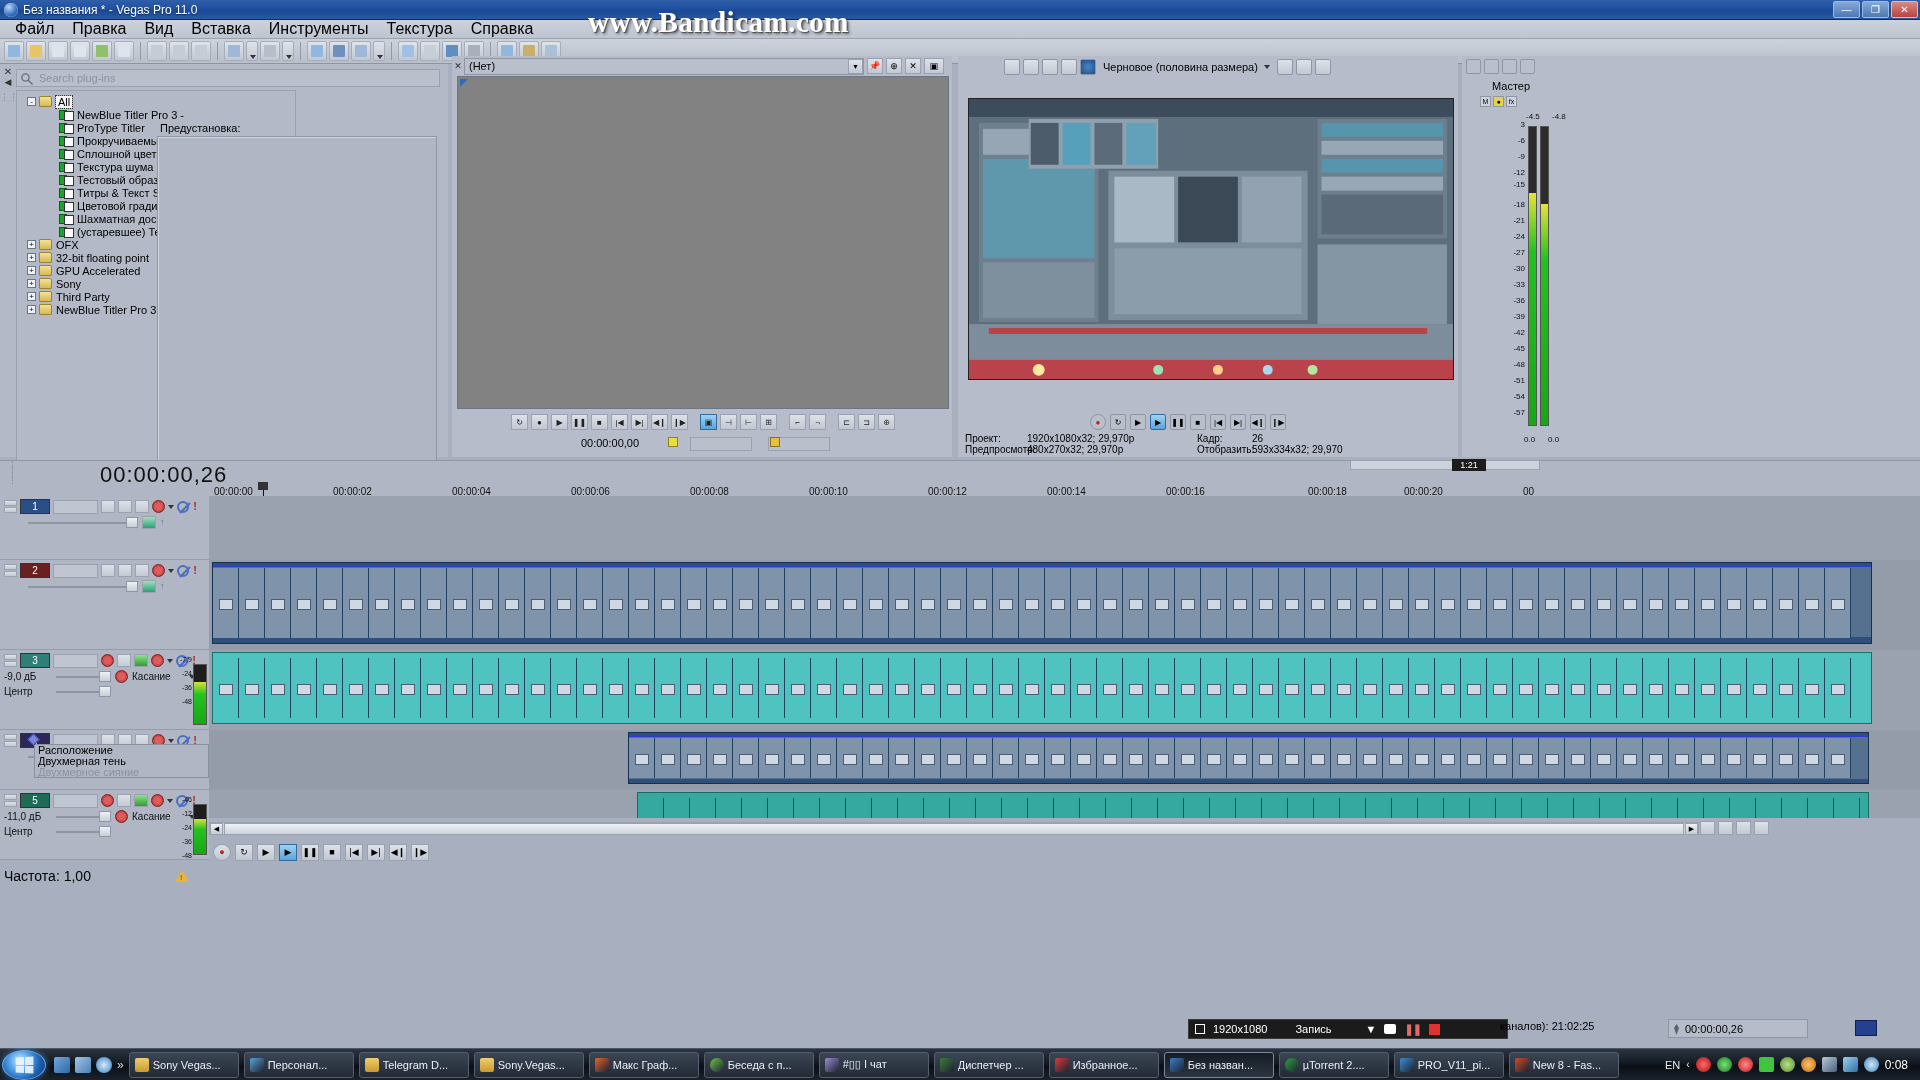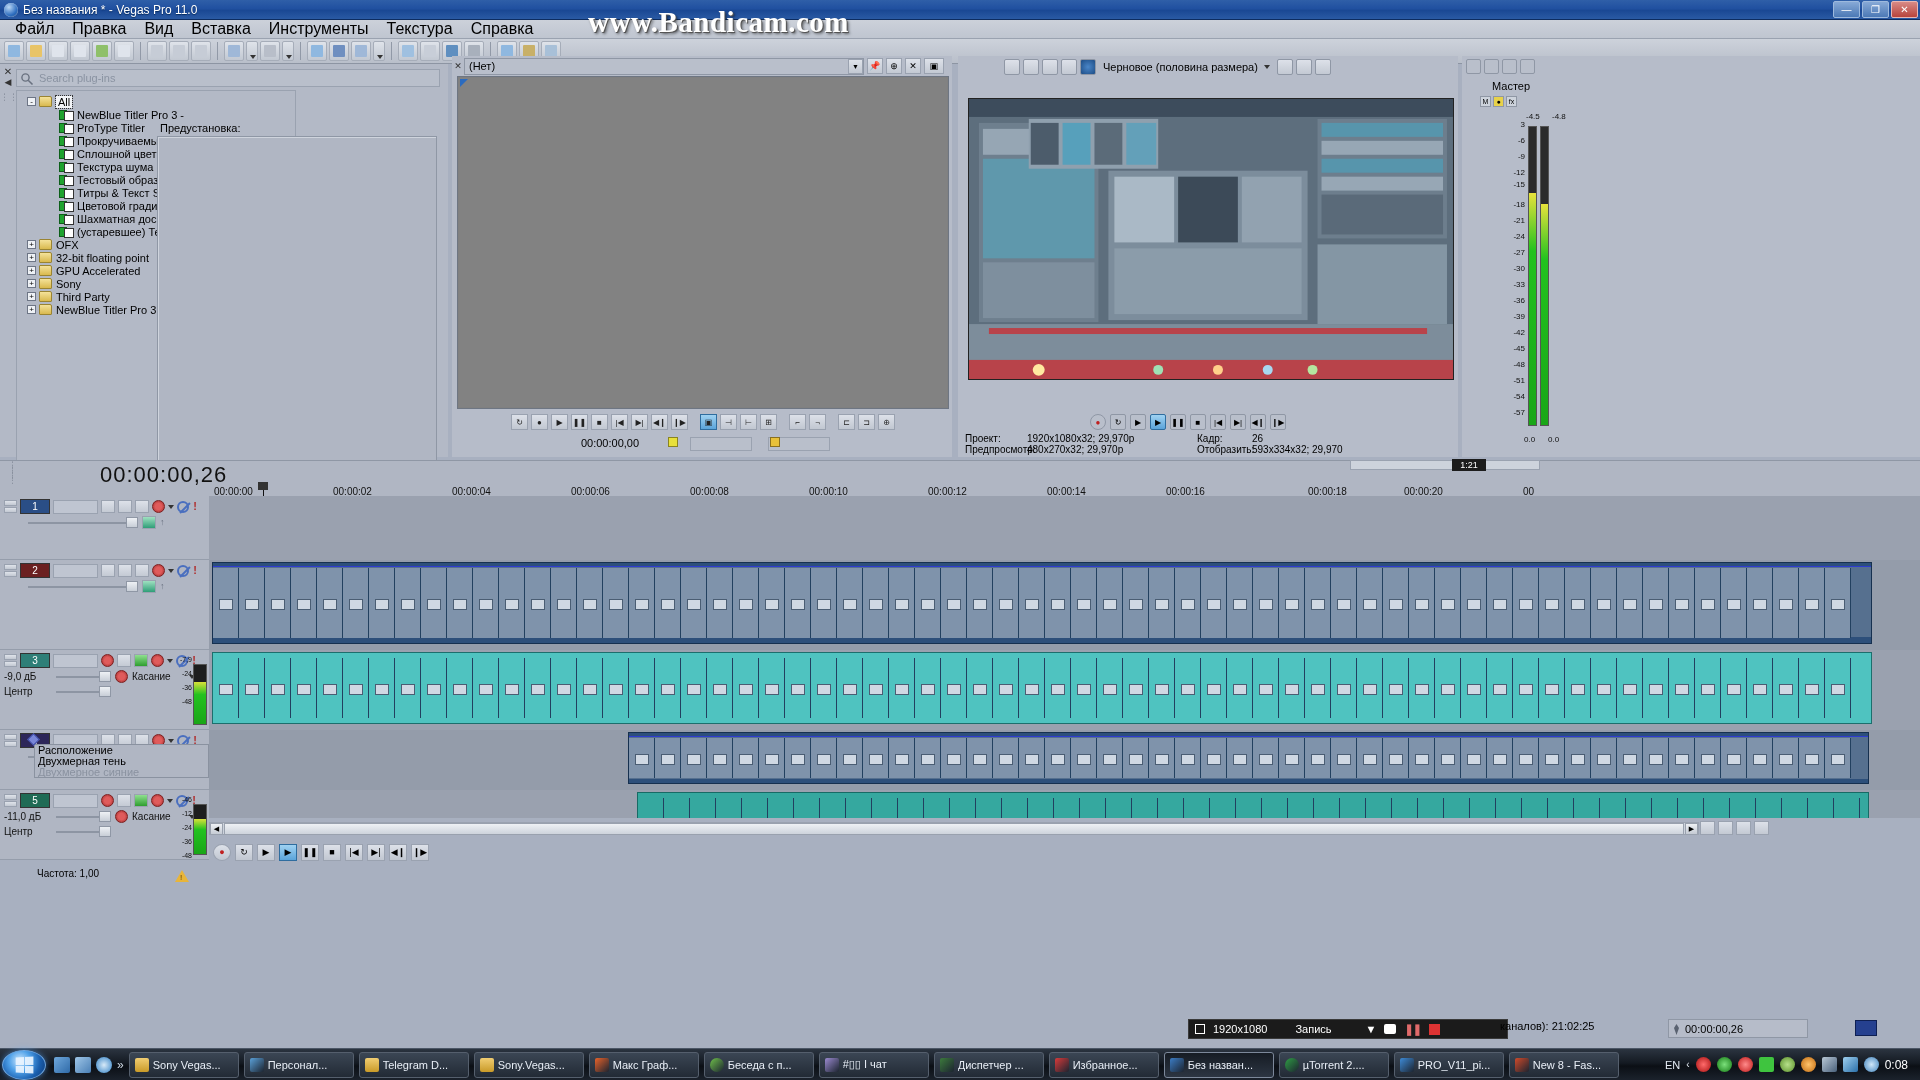--- a/index.html
+++ b/index.html
@@ -239,21 +239,21 @@
   .frm:after{content:"";position:absolute;left:6px;top:50%;margin-top:-4px;width:12px;height:9px;background:#cfd8e3;border:1px solid #4a5d73;}
   .evelope{position:absolute;left:0;right:0;height:1px;background:#2d3bd0;}
 
   #trackScrollH{position:absolute;left:209px;top:822px;width:1490px;height:13px;background:#cdd3dc;border:1px solid #9aa2b0;display:flex;align-items:center;}
   #rightTools{position:absolute;left:1700px;top:820px;width:220px;height:16px;display:flex;align-items:center;gap:3px;}
 
   #tlTransport{position:absolute;left:209px;top:840px;width:700px;height:24px;display:flex;align-items:center;gap:4px;padding-left:4px;}
   .ttb{width:18px;height:17px;background:linear-gradient(180deg,#dde1e9,#c1c7d1);border:1px solid #9aa2b0;display:flex;align-items:center;justify-content:center;font-size:9px;}
   .ttb.play{background:linear-gradient(180deg,#9fd2f2,#5ba4da);border-color:#2f6d9f;}
   .ttb.rec{border-radius:50%;}
-  #freqLabel{position:absolute;left:4px;top:868px;font-size:10px;margin-left:33px;}
+  #freqLabel{position:absolute;left:4px;top:868px;font-size:14px;}
   .warntri{position:absolute;left:175px;top:870px;width:0;height:0;border-left:7px solid transparent;border-right:7px solid transparent;border-bottom:12px solid #e8b53a;}
   .warntri:after{content:"!";position:absolute;left:-2px;top:3px;font-size:8px;color:#5a3c00;}
 
   
   #bandibar{
     position:absolute;left:1188px;top:1019px;width:320px;height:20px;
     background:#1b1b1b;color:#fff;display:flex;align-items:center;gap:8px;
     padding:0 6px;font-size:11px;border:1px solid #3a3a3a;
   }
   #bandibar .sq{width:10px;height:10px;border:1px solid #fff;}

